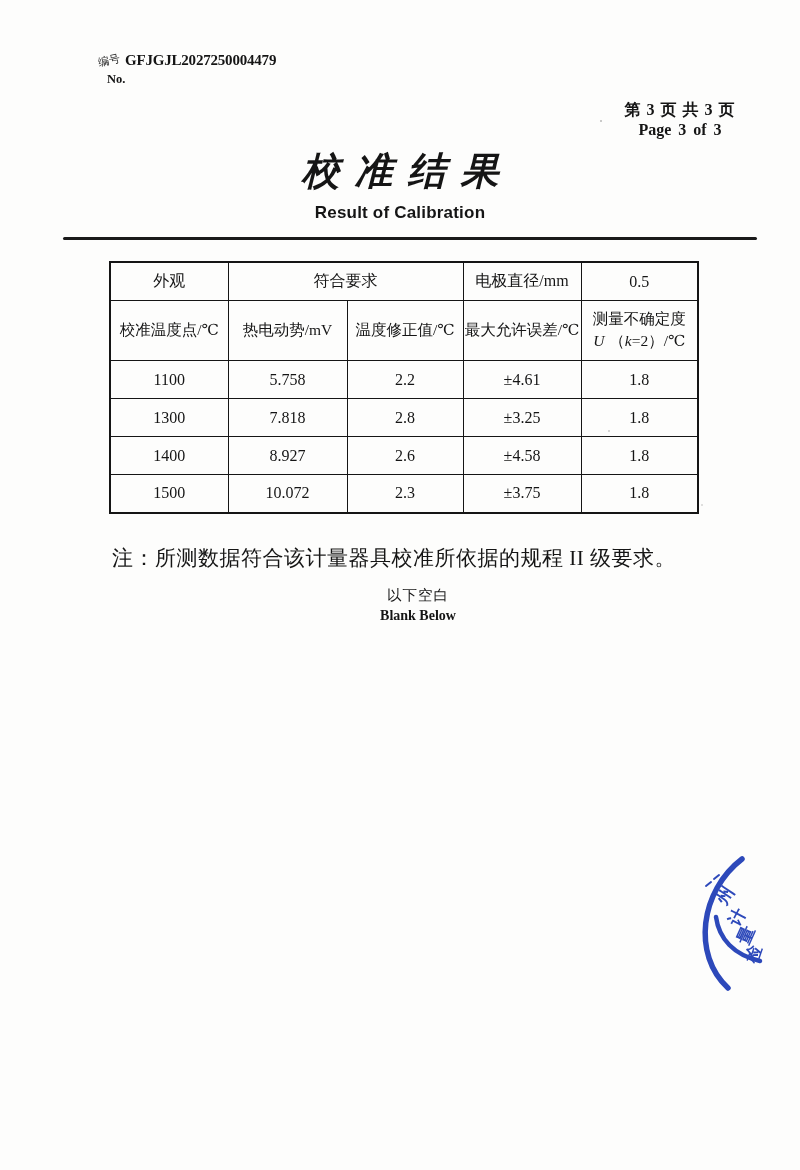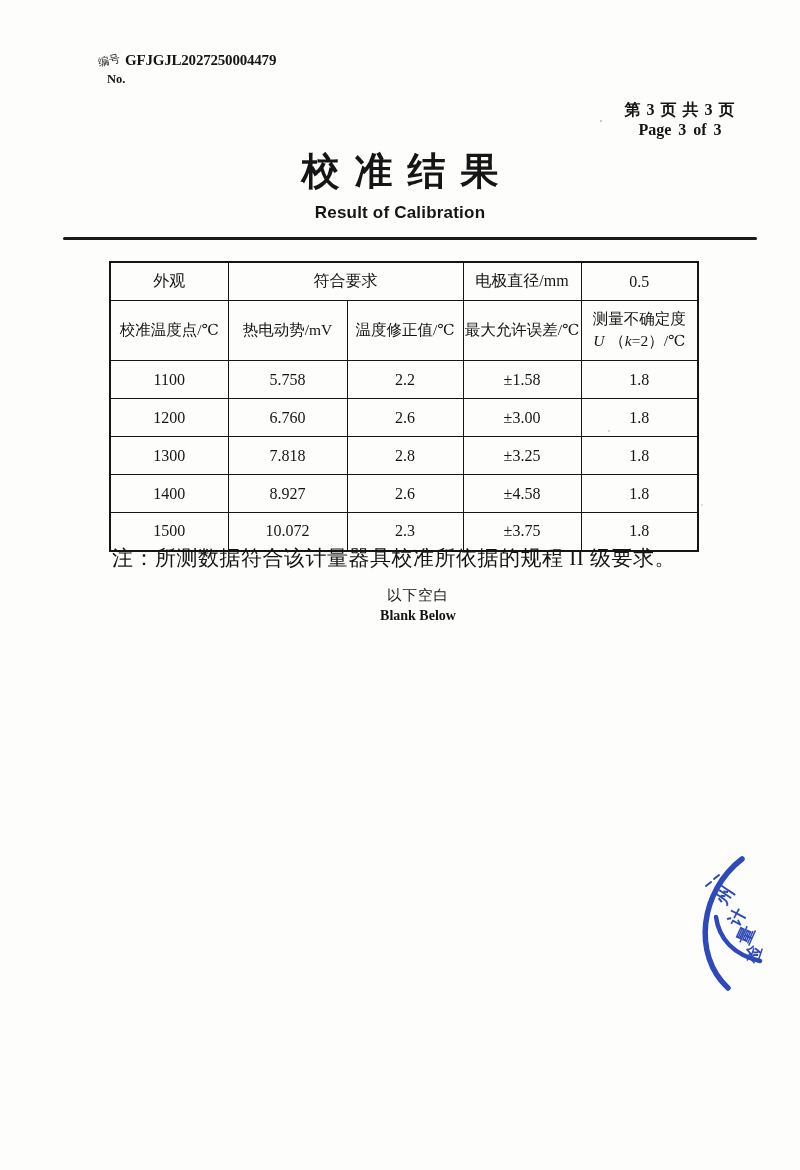--- a/index.html
+++ b/index.html
@@ -32,21 +32,21 @@
   }
   .page-block { position:absolute; left:605px; top:52px; width:150px; text-align:center; }
   .page-cn { font-size:16px; font-weight:700; letter-spacing:1px;margin-top:48px; }
   .page-en { font-size:16px; font-weight:700; word-spacing:3px; margin-top:0; }
 
   
   .title-cn {
     position:absolute; left:0; top:146px; width:800px;
     text-align:center; font-size:38px; font-weight:700;
   }
-  .title-cn span { letter-spacing:15px; margin-right:-15px; }
+  .title-cn span { letter-spacing:15px; margin-right:-15px;font-style:italic; }
   .title-en {
     position:absolute; left:0; top:203px; width:800px;
     text-align:center; font-size:17px; font-weight:700;
     font-family:"Liberation Sans","DejaVu Sans",sans-serif;
     letter-spacing:0.2px;
   }
   .divider {
     position:absolute; left:63px; top:237px; width:694px; height:3px;
     background:#1a1a1a; border-radius:2px;
   }
@@ -141,28 +141,21 @@
       <td>最大允许误差/℃</td>
       <td>
         <div>测量不确定度</div>
         <div class="unc-line2"><span class="it">U</span><span class="sp"></span><span>（</span><span class="it">k</span><span>=2）/℃</span></div>
       </td>
     </tr>
     <tr class="row-data">
       <td>1100</td>
       <td>5.758</td>
       <td>2.2</td>
-      <td>±1.58</td>
-      <td>1.8</td>
-    </tr>
-    <tr class="row-data">
-      <td>1200</td>
-      <td>6.760</td>
-      <td>2.6</td>
-      <td>±3.00</td>
+      <td>±4.61</td>
       <td>1.8</td>
     </tr>
     <tr class="row-data">
       <td>1300</td>
       <td>7.818</td>
       <td>2.8</td>
       <td>±3.25</td>
       <td>1.8</td>
     </tr>
     <tr class="row-data">

